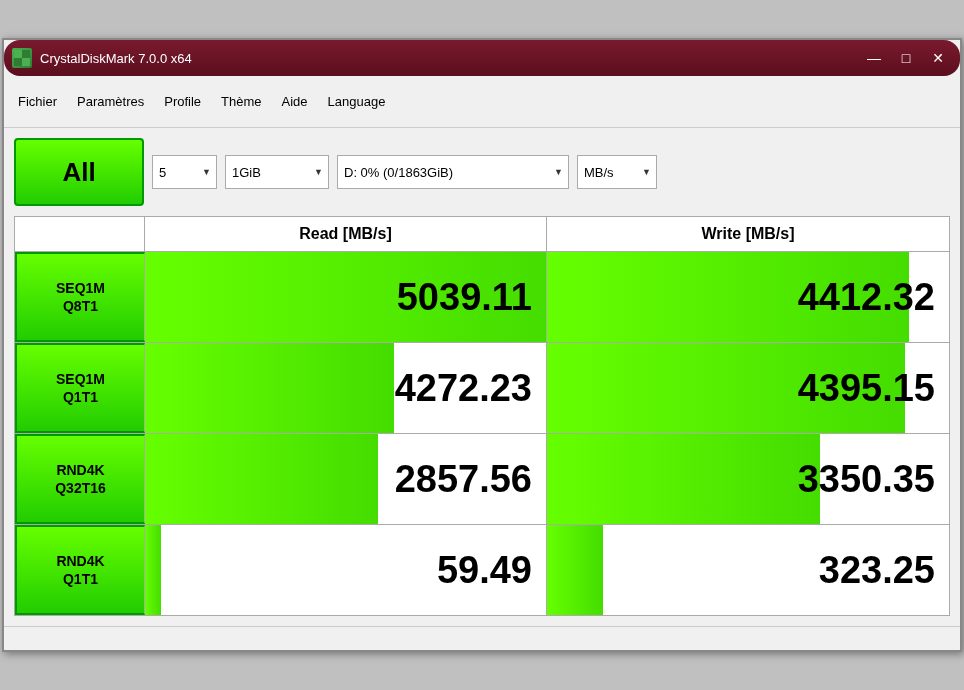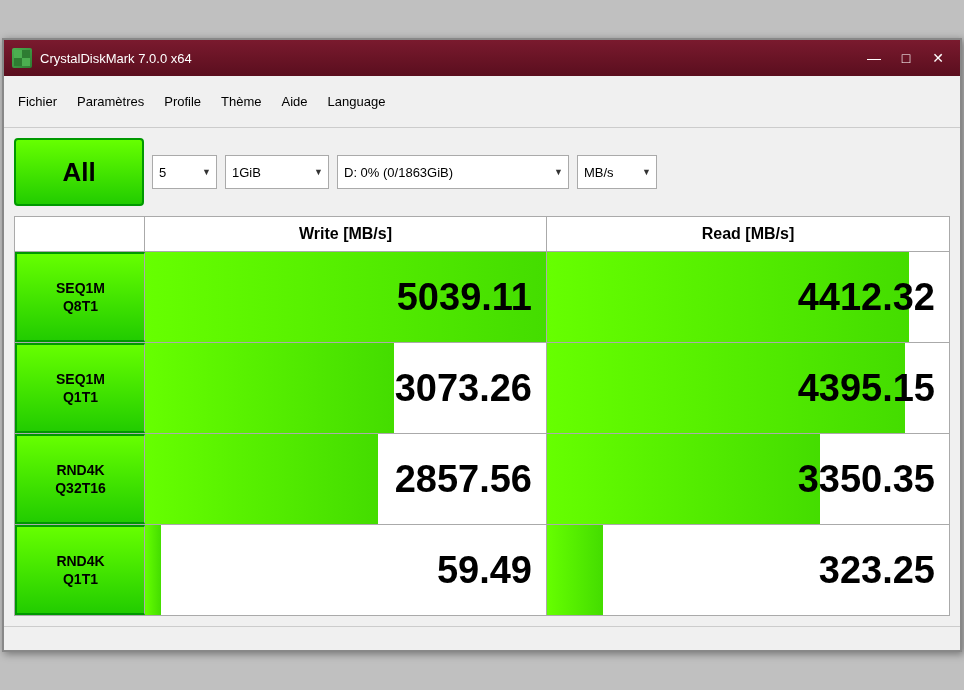--- a/index.html
+++ b/index.html
@@ -21,20 +21,21 @@
       flex-direction: column;
     }
     .title-bar {
       background: linear-gradient(to bottom, #7a1a2e, #5a0e1e);
       color: white;
       display: flex;
       align-items: center;
       justify-content: space-between;
       padding: 4px 8px;
       height: 36px;
+      border-radius: 16px;
     }
     .title-bar-left {
       display: flex;
       align-items: center;
       gap: 8px;
     }
     .app-icon {
       width: 20px;
       height: 20px;
       background: linear-gradient(135deg, #4caf50, #2e7d32);
@@ -267,41 +268,41 @@
         <select class="control-select select-unit">
           <option>MB/s</option>
         </select>
       </div>
     </div>
 
     <div class="results-grid">
 
       <div class="grid-header-row">
         <div class="grid-header-cell empty"></div>
+        <div class="grid-header-cell">Read [MB/s]</div>
         <div class="grid-header-cell">Write [MB/s]</div>
-        <div class="grid-header-cell">Read [MB/s]</div>
       </div>
 
       <div class="grid-row">
         <div class="row-label">SEQ1M<br>Q8T1</div>
         <div class="result-cell">
           <div class="result-bg" style="width:100%;"></div>
           <span class="result-value">5039.11</span>
         </div>
         <div class="result-cell">
           <div class="result-bg" style="width:90%;"></div>
           <span class="result-value">4412.32</span>
         </div>
       </div>
 
       <div class="grid-row">
         <div class="row-label">SEQ1M<br>Q1T1</div>
         <div class="result-cell">
           <div class="result-bg" style="width:62%;"></div>
-          <span class="result-value">3073.26</span>
+          <span class="result-value">4272.23</span>
         </div>
         <div class="result-cell">
           <div class="result-bg" style="width:89%;"></div>
           <span class="result-value">4395.15</span>
         </div>
       </div>
 
       <div class="grid-row">
         <div class="row-label">RND4K<br>Q32T16</div>
         <div class="result-cell">

